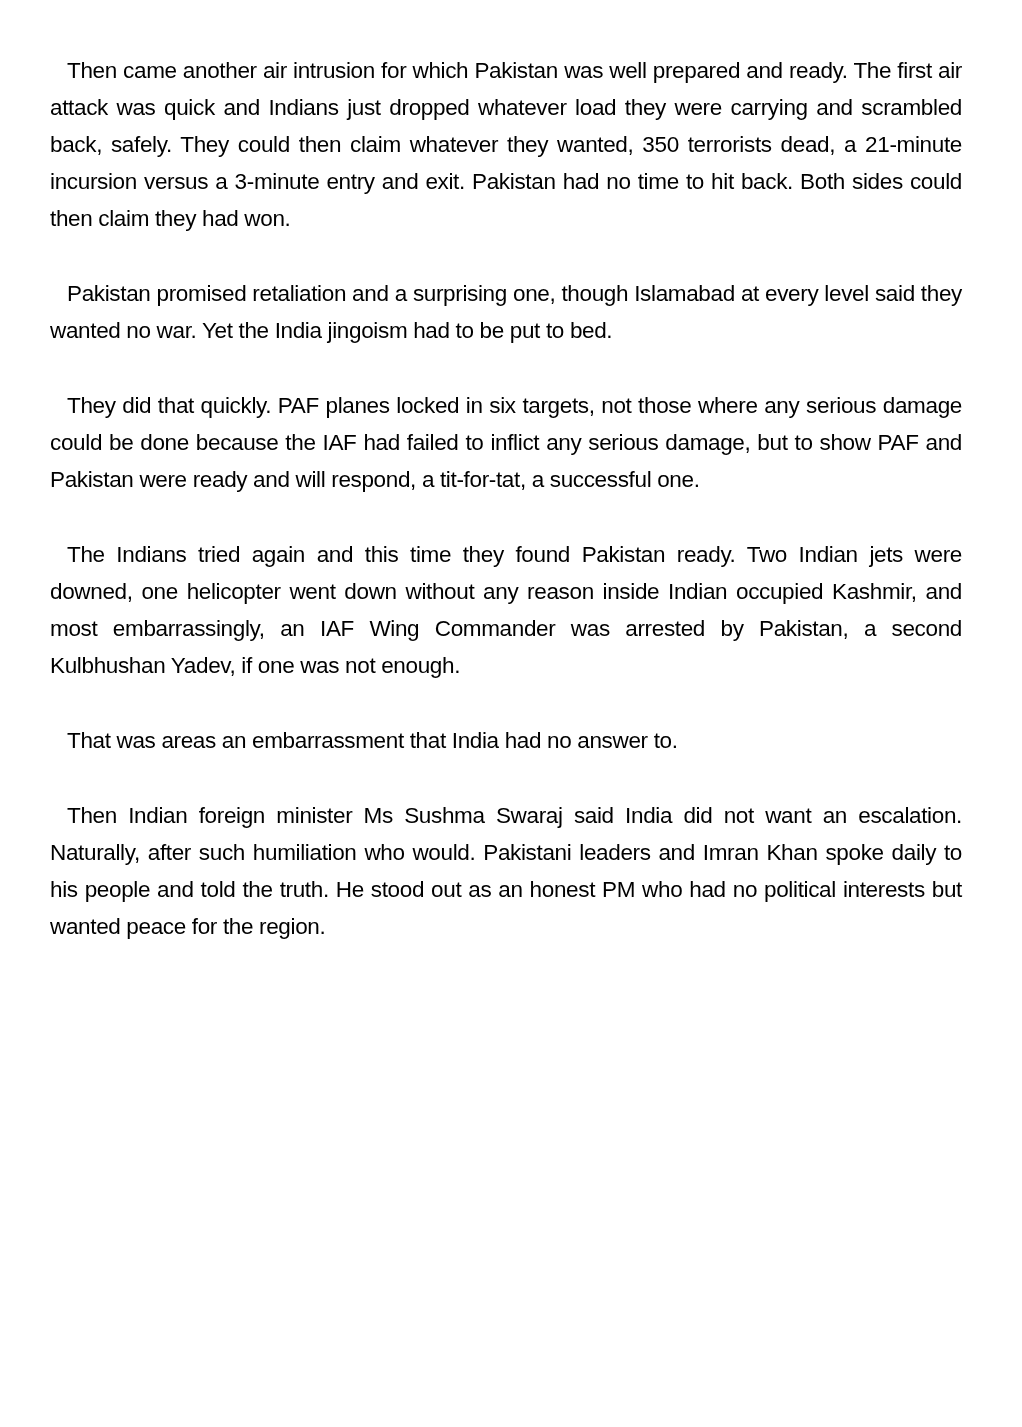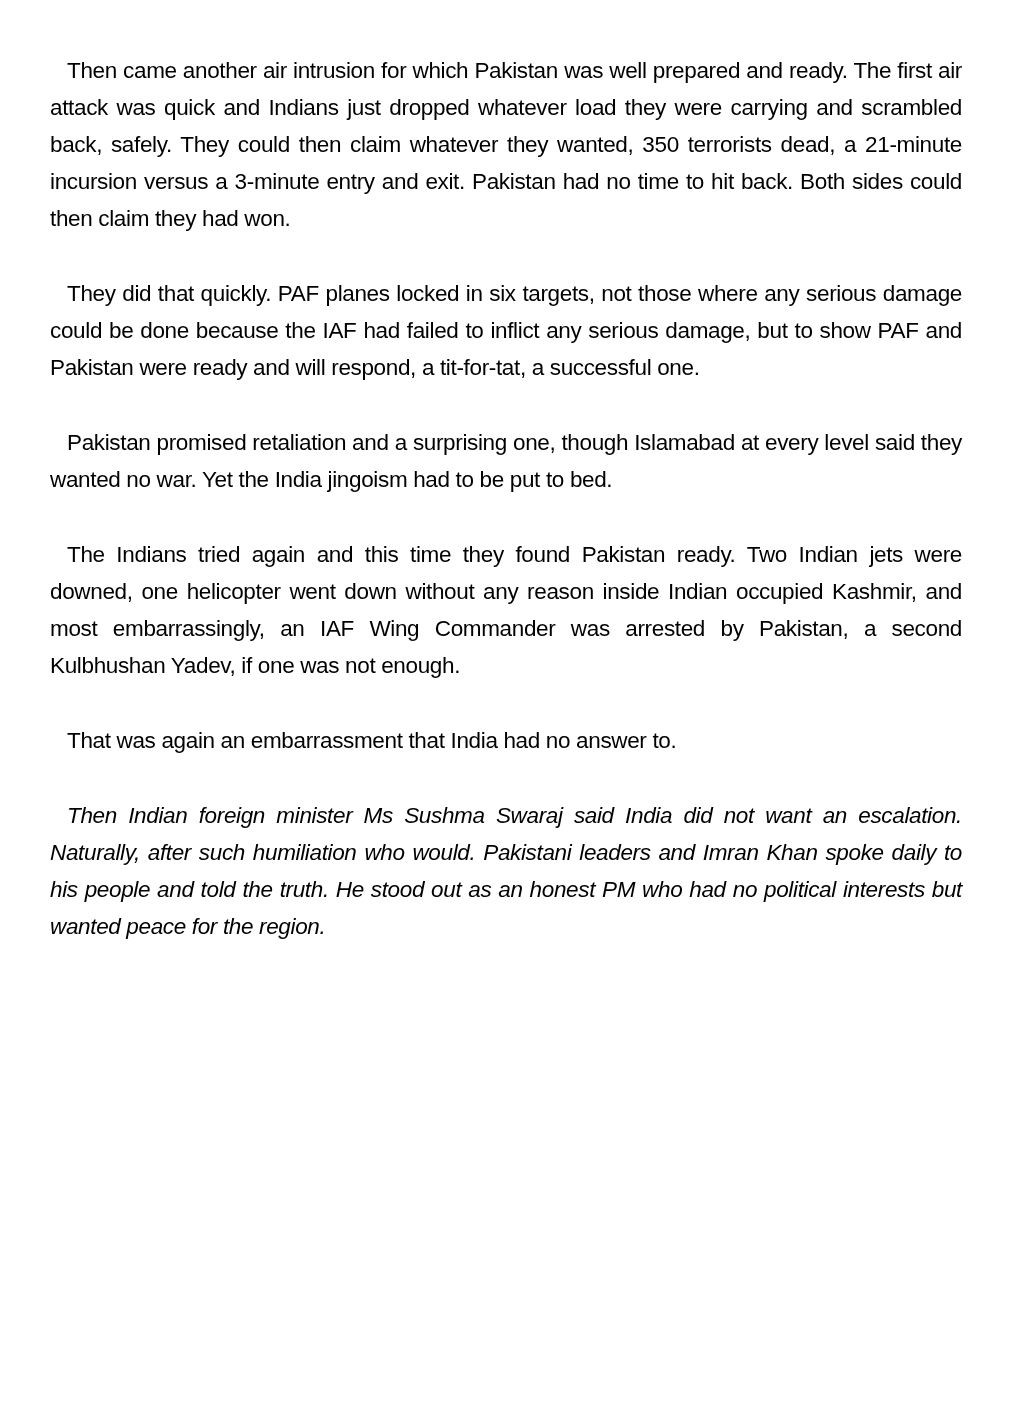--- a/index.html
+++ b/index.html
@@ -24,26 +24,25 @@
     color: #000000;
   }
   .page p {
     margin: 0 0 38px 0;
     text-align: justify;
     text-indent: 17px;
     letter-spacing: -0.35px;
   }
   .page p:last-child {
     margin-bottom: 16px;
-    font-style: italic;
   }
 </style>
 </head>
 <body>
 
 <div class="page">
   <p>Then came another air intrusion for which Pakistan was well prepared and ready. The first air attack was quick and Indians just dropped whatever load they were carrying and scrambled back, safely. They could then claim whatever they wanted, 350 terrorists dead, a 21-minute incursion versus a 3-minute entry and exit. Pakistan had no time to hit back. Both sides could then claim they had won.</p>
+  <p>Pakistan promised retaliation and a surprising one, though Islamabad at every level said they wanted no war. Yet the India jingoism had to be put to bed.</p>
   <p>They did that quickly. PAF planes locked in six targets, not those where any serious damage could be done because the IAF had failed to inflict any serious damage, but to show PAF and Pakistan were ready and will respond, a tit-for-tat, a successful one.</p>
-  <p>Pakistan promised retaliation and a surprising one, though Islamabad at every level said they wanted no war. Yet the India jingoism had to be put to bed.</p>
   <p>The Indians tried again and this time they found Pakistan ready. Two Indian jets were downed, one helicopter went down without any reason inside Indian occupied Kashmir, and most embarrassingly, an IAF Wing Commander was arrested by Pakistan, a second Kulbhushan Yadev, if one was not enough.</p>
-  <p>That was again an embarrassment that India had no answer to.</p>
+  <p>That was areas an embarrassment that India had no answer to.</p>
   <p>Then Indian foreign minister Ms Sushma Swaraj said India did not want an escalation. Naturally, after such humiliation who would. Pakistani leaders and Imran Khan spoke daily to his people and told the truth. He stood out as an honest PM who had no political interests but wanted peace for the region.</p>
 </div>
 
 </body></html>

